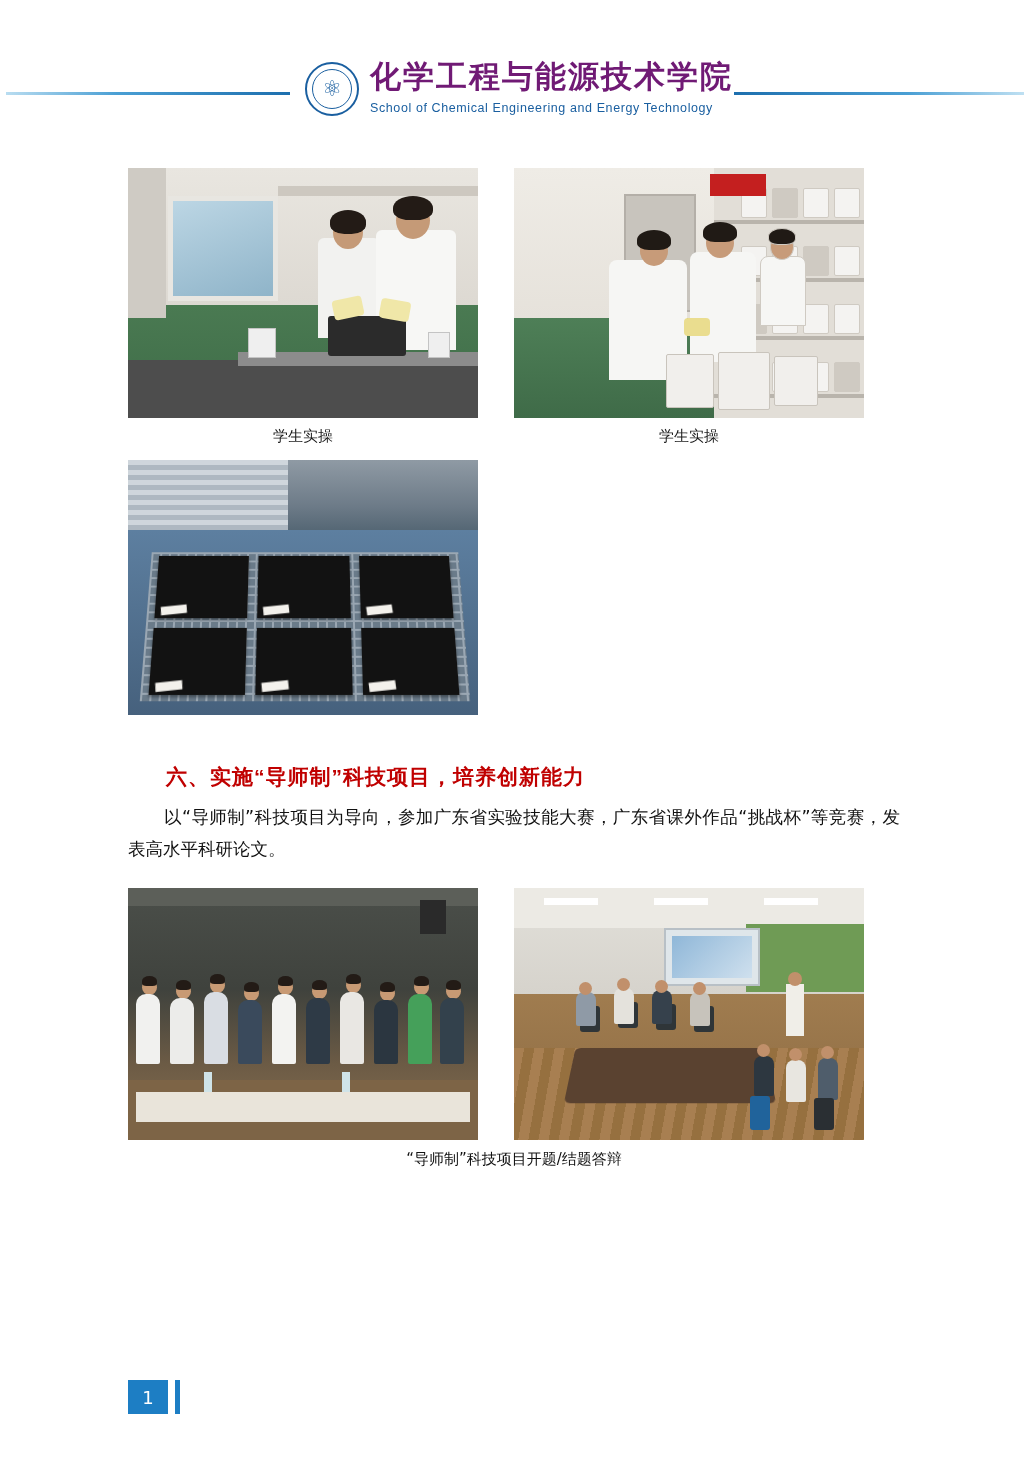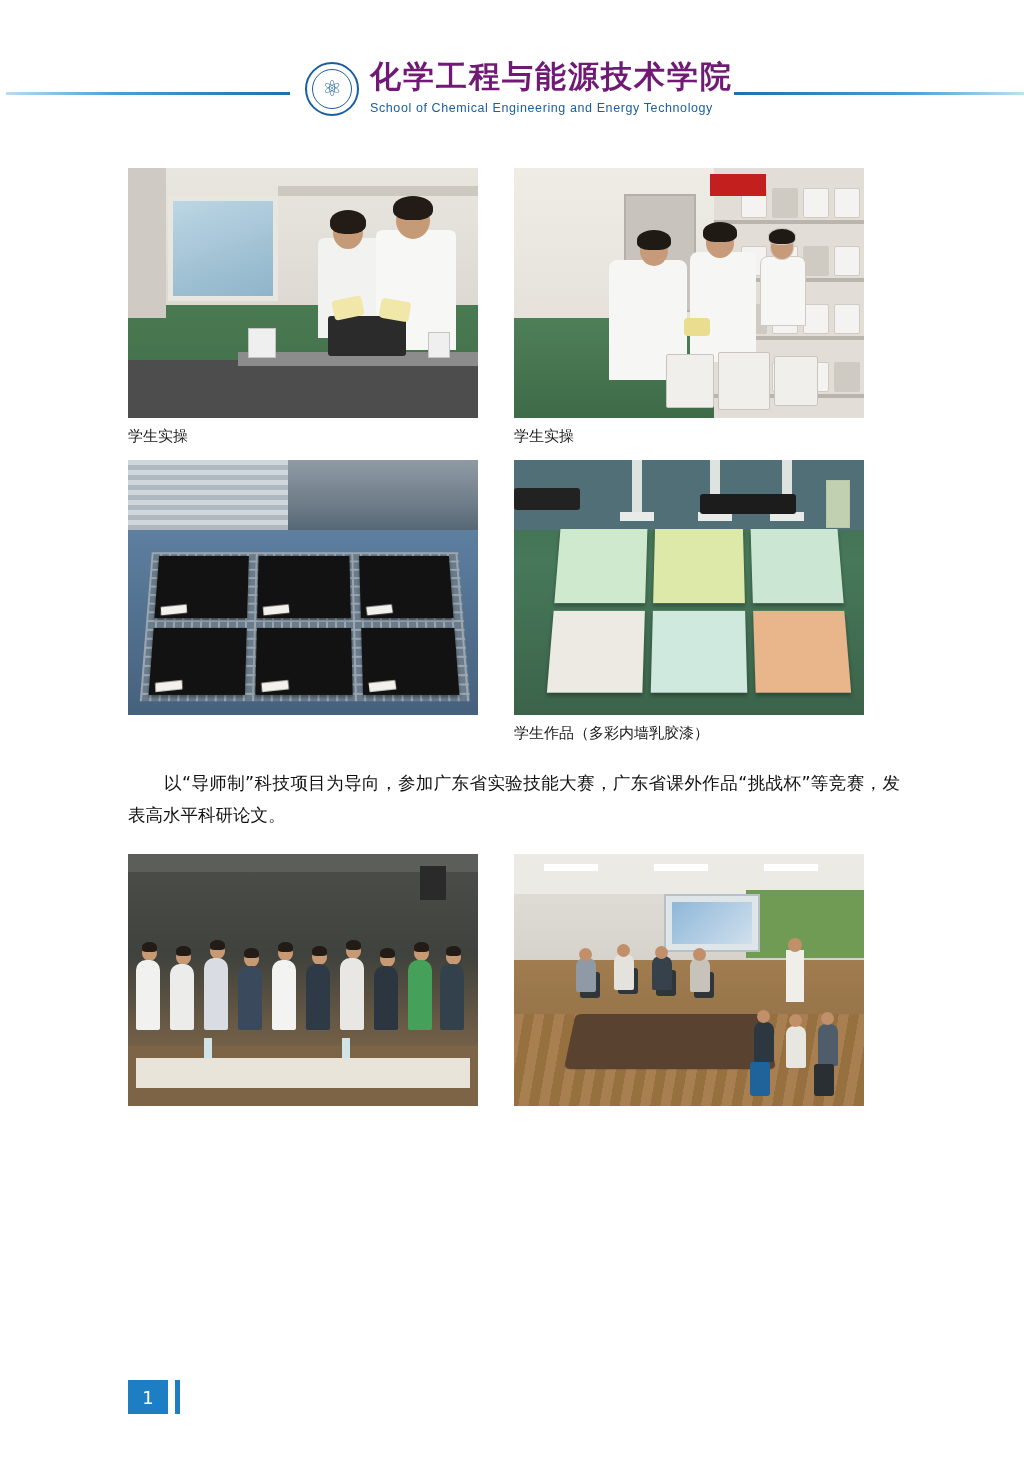--- a/index.html
+++ b/index.html
@@ -98,21 +98,21 @@
   .photo {
     width: 350px;
     height: 250px;
     overflow: hidden;
     position: relative;
     background: #d8d8d8;
   }
   .photo.tall { height: 255px; }
 
   .caption {
-    text-align: left;
+    text-align: center;
     font-size: 15px;
     color: #1a1a1a;
     margin-top: 9px;
     margin-bottom: 14px;
     font-family: "DejaVu Sans", sans-serif;
   }
 
   
   .section-heading {
     margin-top: 48px;
@@ -401,45 +401,23 @@
         <div class="pgrid">
           <div class="pnl"></div>
             <div class="pnl"></div>
             <div class="pnl"></div>
           <div class="pnl"></div>
             <div class="pnl"></div>
             <div class="pnl"></div>
         </div>
       </div>
     </div>
-    <div class="photo-col">
-      <div class="photo tall panels-color">
-        <div class="backwall"></div>
-        <div class="stand a"></div>
-          <div class="stand b"></div>
-          <div class="stand c"></div>
-        <div class="base a"></div>
-          <div class="base b"></div>
-          <div class="base c"></div>
-        <div class="bottle"></div>
-        <div class="tray"></div>
-          <div class="tray2"></div>
-        <div class="cgrid">
-          <div class="cp" style="background:#cfe9cf"></div>
-          <div class="cp" style="background:#dde9a8"></div>
-          <div class="cp" style="background:#cbe6d2"></div>
-          <div class="cp" style="background:#eceae3"></div>
-          <div class="cp" style="background:#cfe9de"></div>
-          <div class="cp" style="background:#e8b68a"></div>
-        </div>
-      </div>
-      <div class="caption">学生作品（多彩内墙乳胶漆）</div>
-    </div>
   </div>
 
+  <div class="section-heading">六、实施“导师制”科技项目，培养创新能力</div>
   <div class="para indent">以“导师制”科技项目为导向，参加广东省实验技能大赛，广东省课外作品“挑战杯”等竞赛，发表高水平科研论文。</div>
 
   <div class="bottom-photos">
     <div class="photo-col">
       <div class="photo bottom group">
         <div class="ceil"></div>
         <div class="spk"></div>
         <div class="crowd">
           <div class="ph" style="left:14px; top:6px"></div>
             <div class="pt" style="left:14px; top:2px"></div>
@@ -508,18 +486,19 @@
         <div class="persh" style="left:243px; top:156px"></div>
         <div class="pers" style="left:272px; top:172px; height:42px; background:#e8e6e0"></div>
         <div class="persh" style="left:275px; top:160px"></div>
         <div class="pers" style="left:304px; top:170px; height:42px; background:#4f5d6b"></div>
         <div class="persh" style="left:307px; top:158px"></div>
         <div class="chair" style="left:236px; top:208px; height:34px; background:#20639b"></div>
         <div class="chair" style="left:300px; top:210px; height:32px; background:#2a2f33"></div>
       </div>
     </div>
   </div>
+  <div class="bottom-caption">“导师制”科技项目开题/结题答辩</div>
 </div>
 
 <div class="page-num-wrap">
   <div class="page-num">1</div>
   <div class="page-bar"></div>
 </div>
 
 </body></html>

